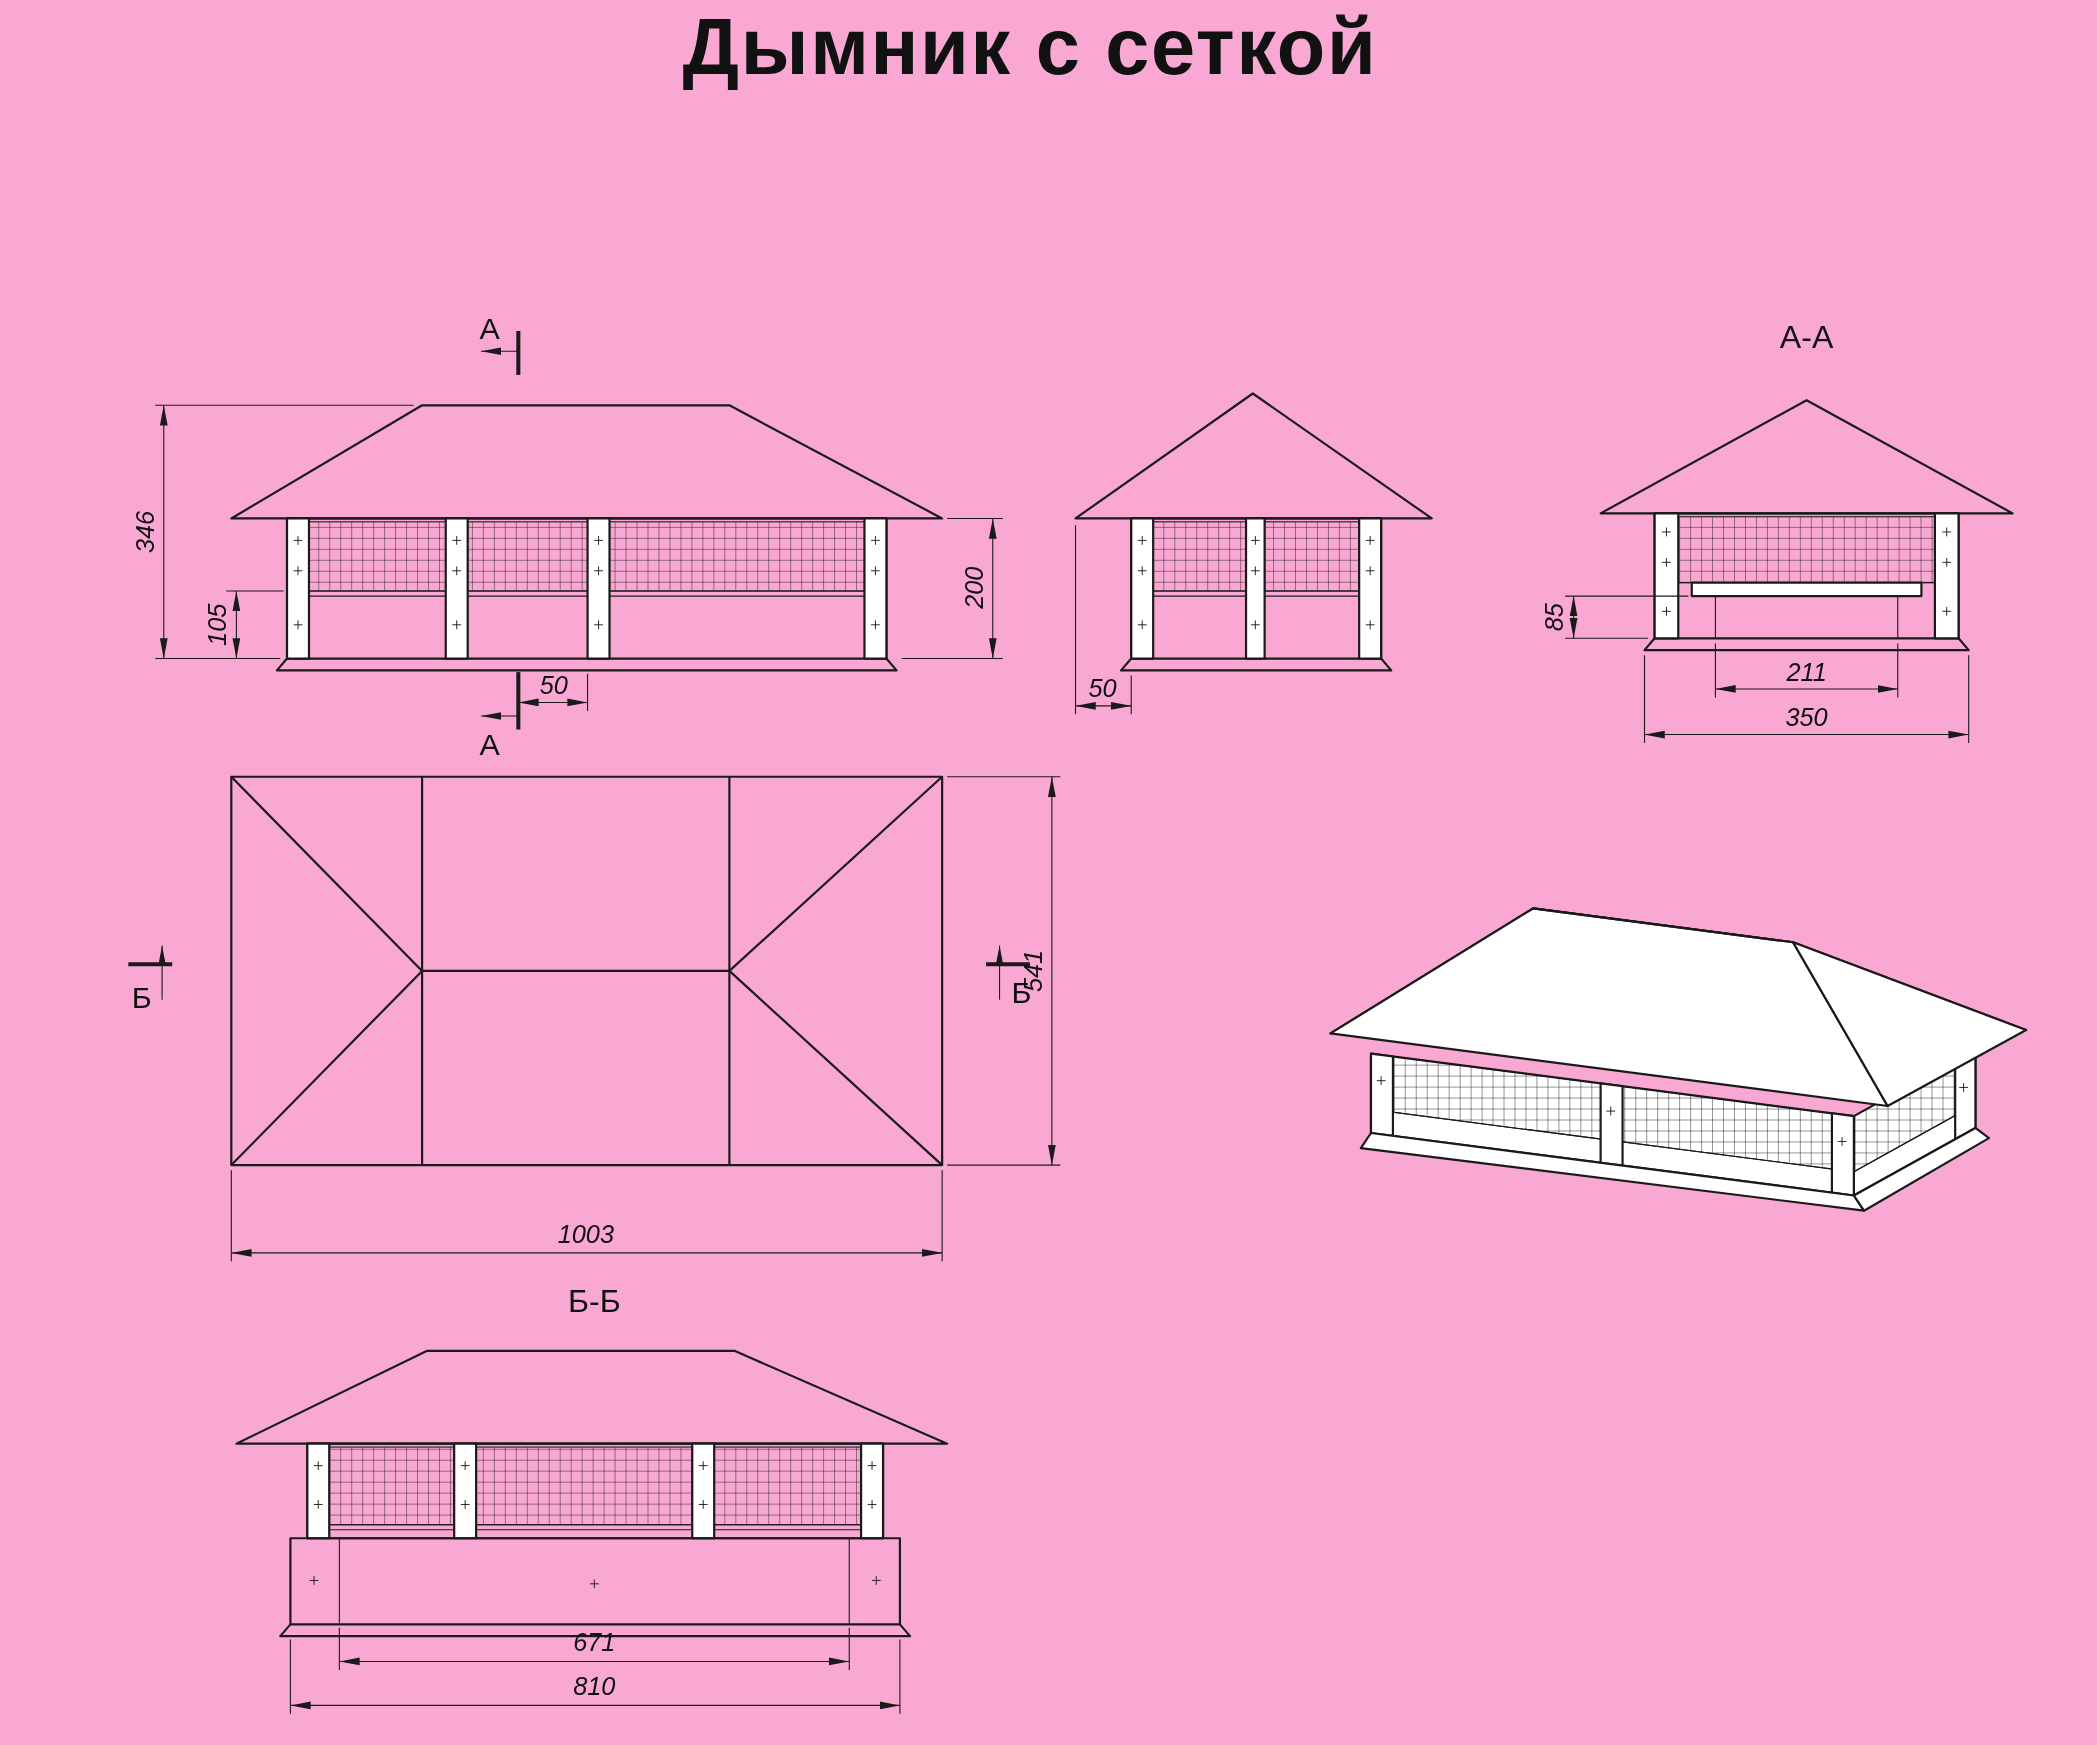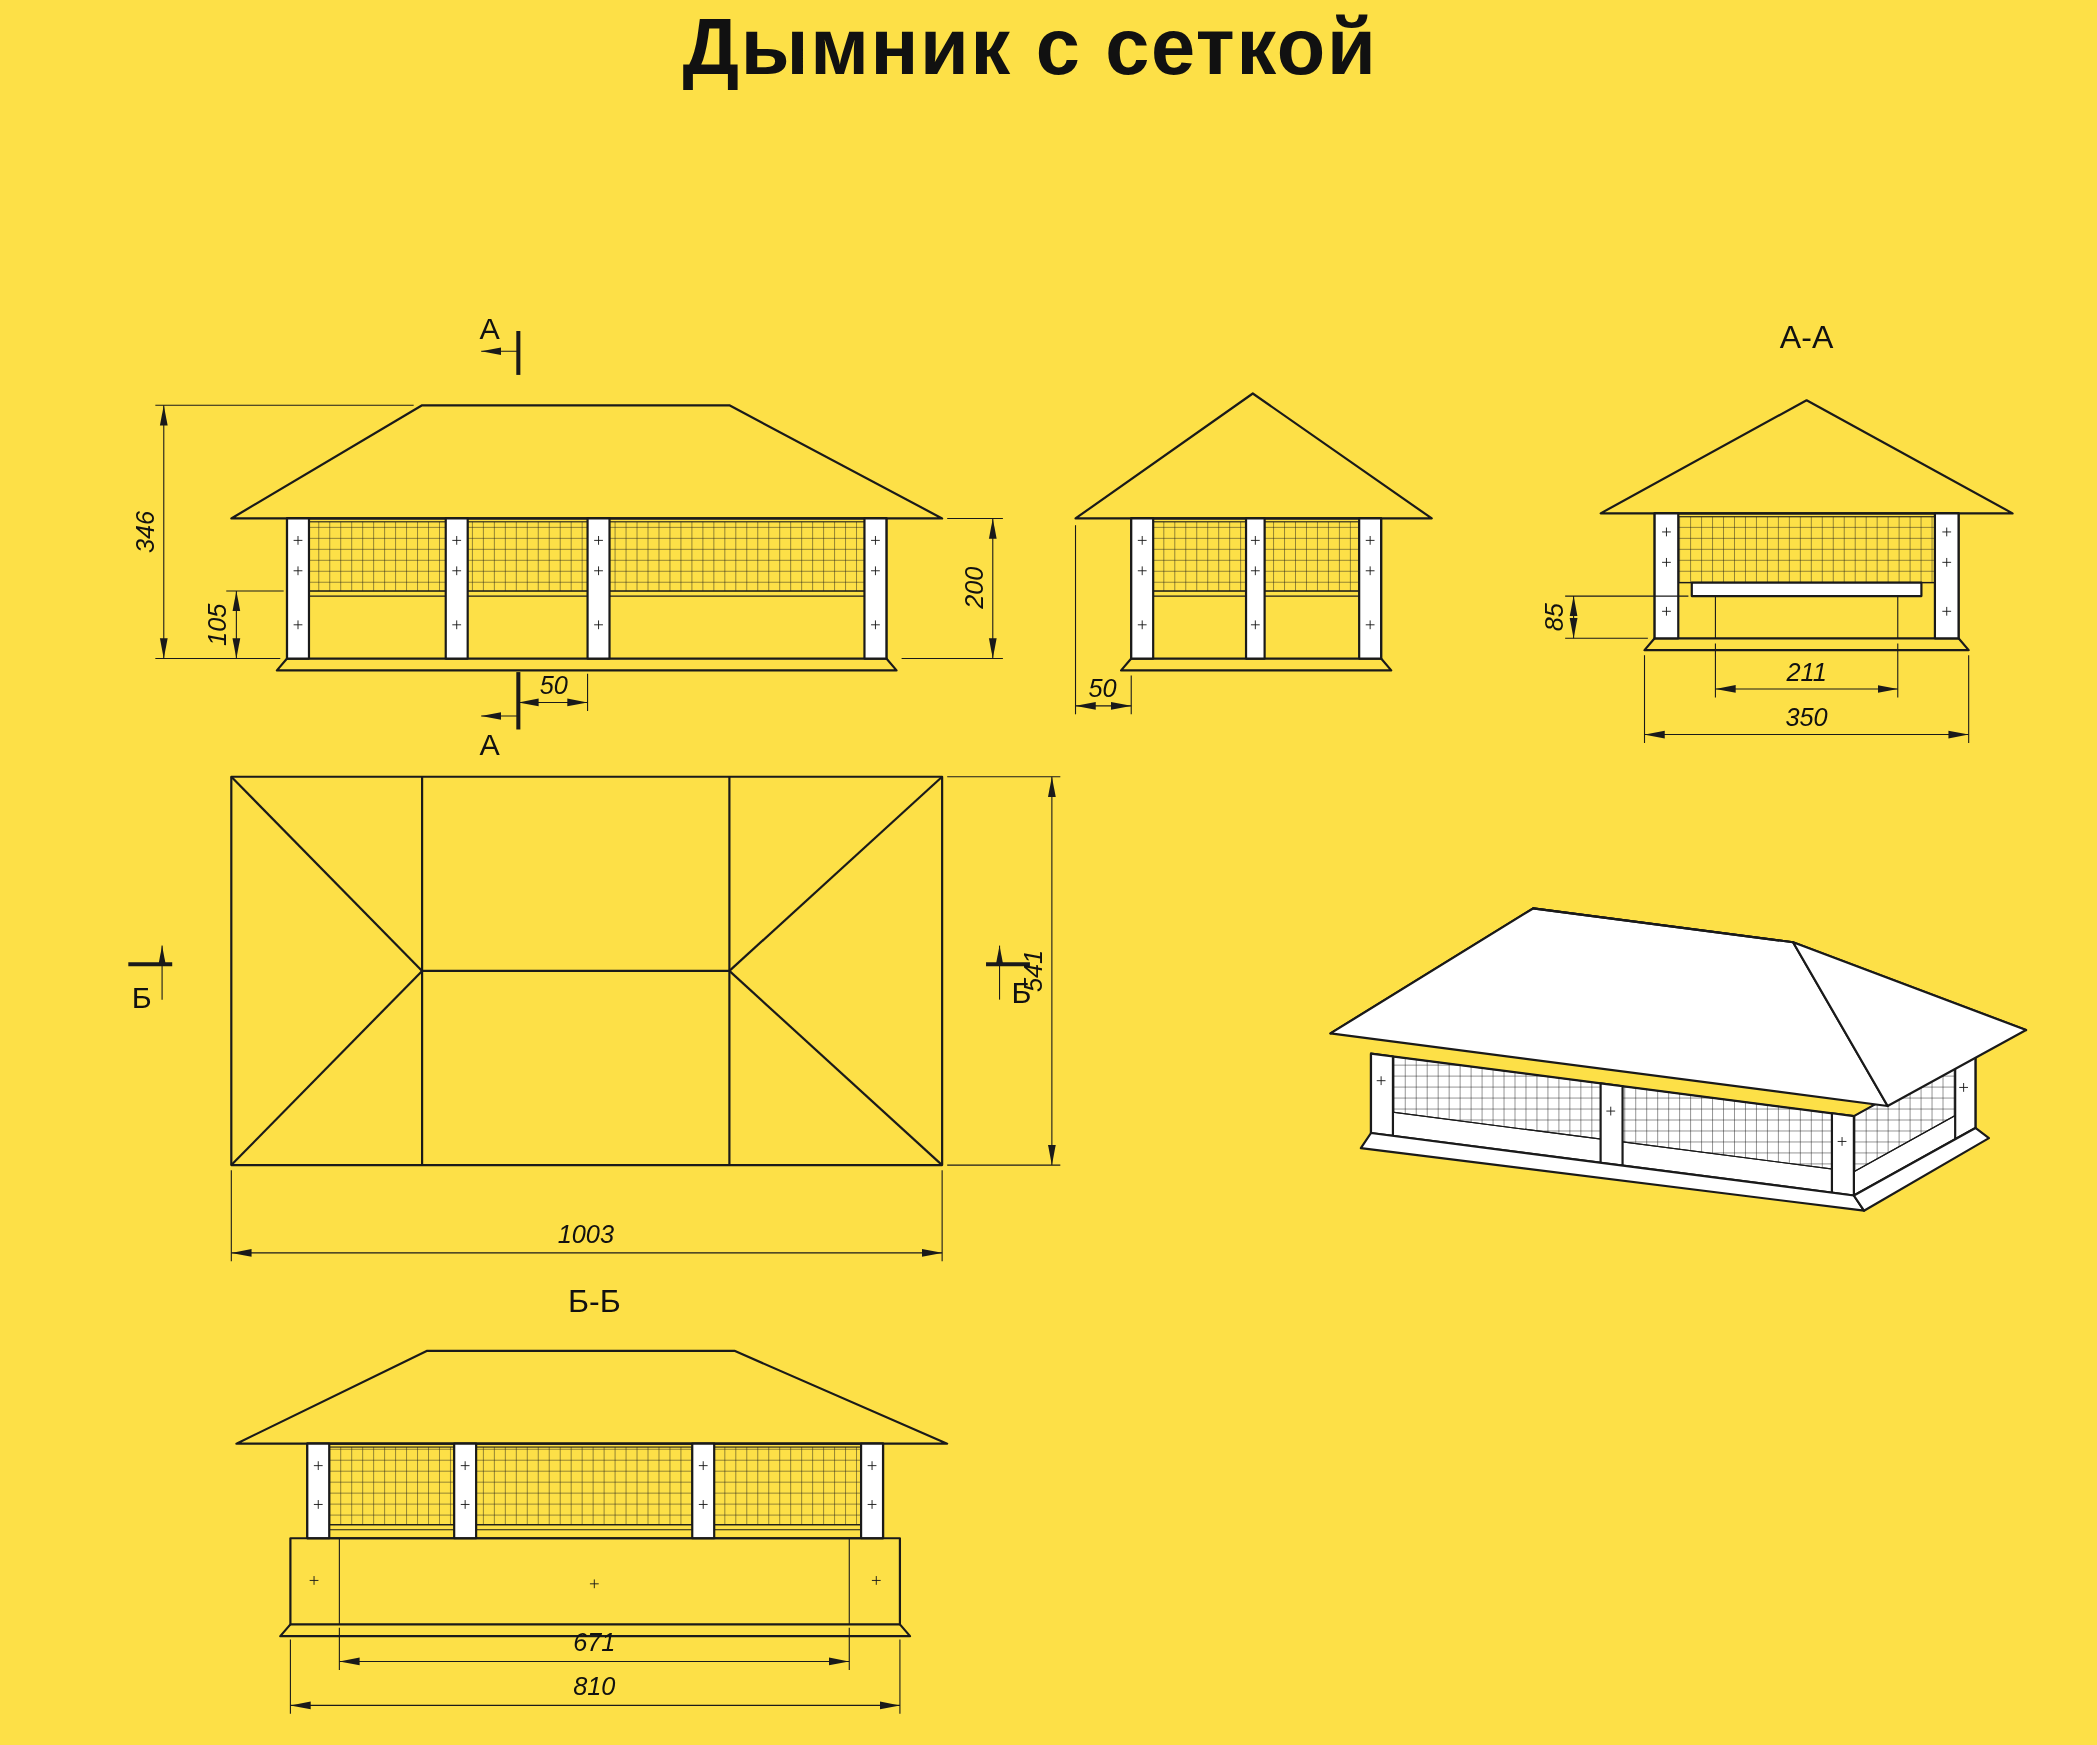--- a/index.html
+++ b/index.html
@@ -1,16 +1,16 @@
 <!DOCTYPE html>
 <html style="font-size:6.8px"><head>
 <meta charset="utf-8">
 <style>
   html, body { margin: 0; padding: 0; background: #ffffff; }
-  .page { width: 2097px; height: 1746px; background: #fde047; position: relative; }
+  .page { width: 2097px; height: 1746px; background: #f9a8d4; position: relative; }
   svg { display: block; }
 
   .ol   { fill: none;    stroke: #1a1a1a; stroke-width: 1.3; stroke-linejoin: round; }
   .olw  { fill: #ffffff; stroke: #1a1a1a; stroke-width: 1.3; stroke-linejoin: round; }
   .thin { fill: none;    stroke: #1a1a1a; stroke-width: 0.65; }
   .thick{ fill: none;    stroke: #1a1a1a; stroke-width: 2.4; }
   .meshf{ stroke: #1a1a1a; stroke-width: 0.65; }
 
   .dim-text   { font: italic 15px "Liberation Sans", sans-serif; fill: #111; }
   .mark-text  { font: 18px "Liberation Sans", sans-serif; fill: #111; }

